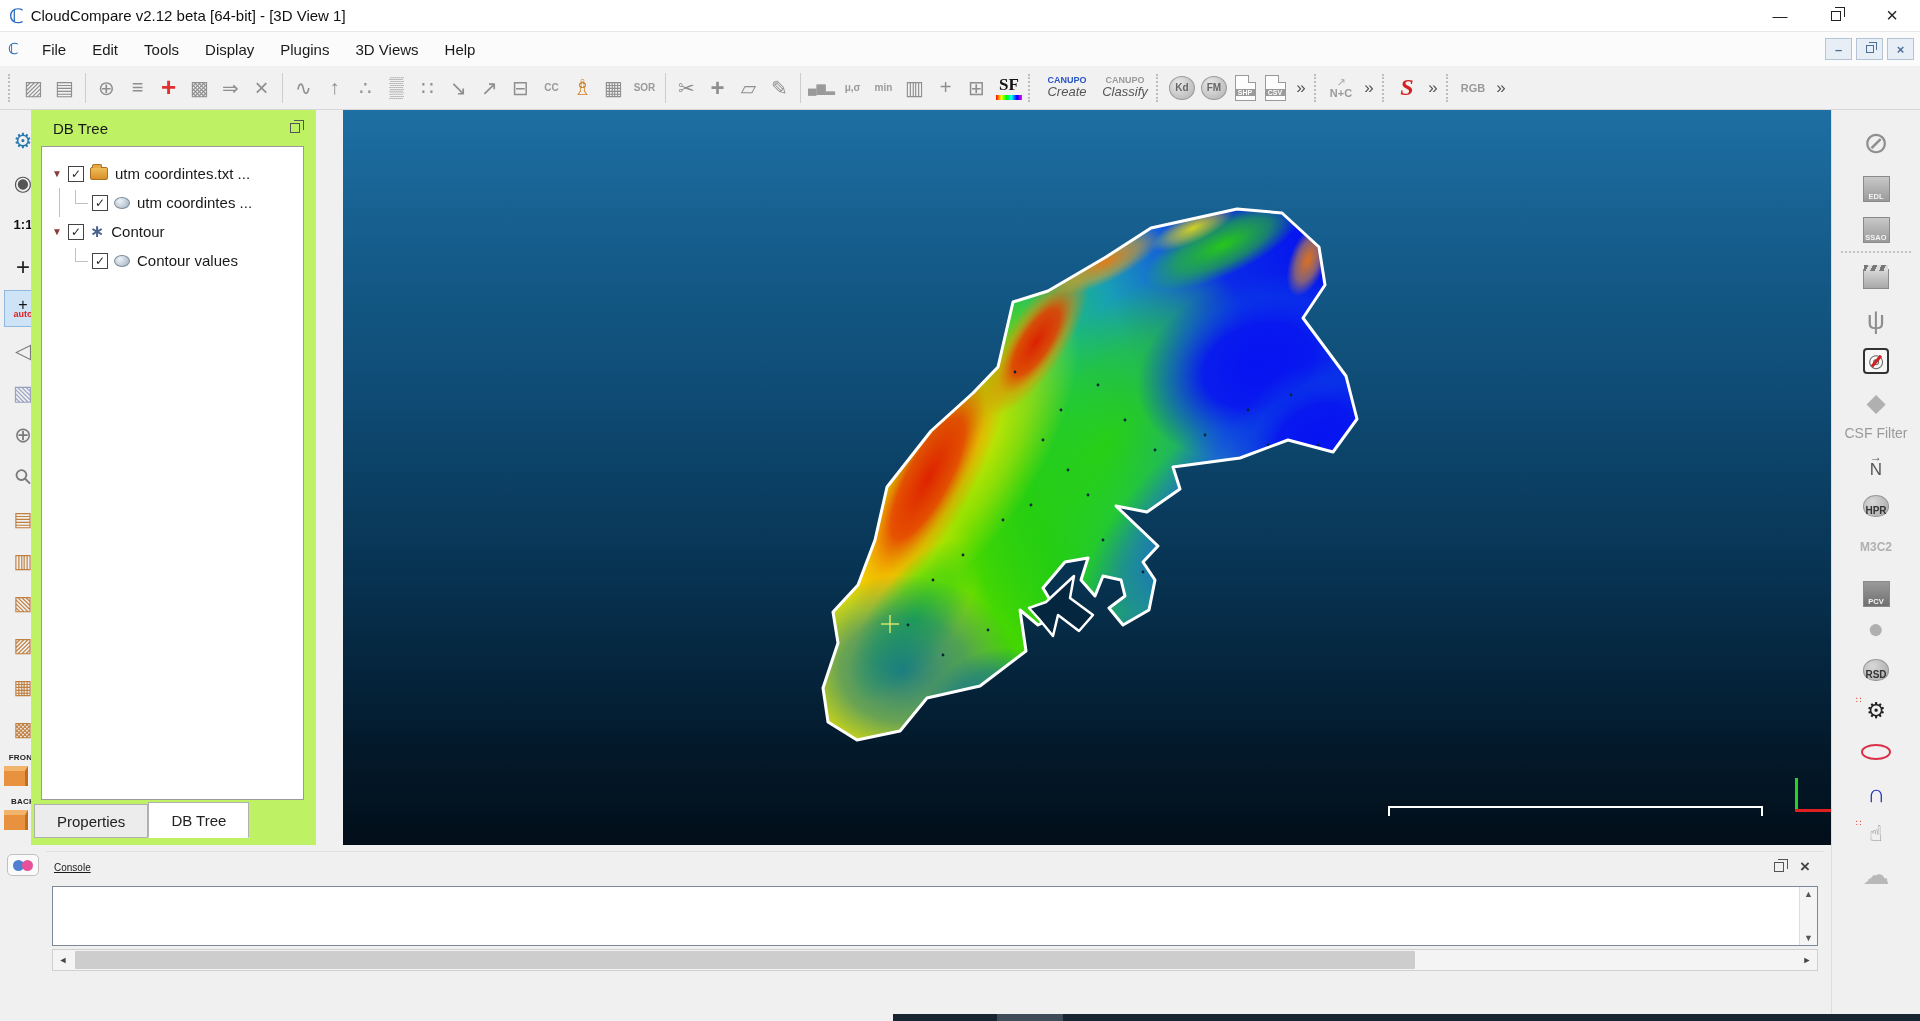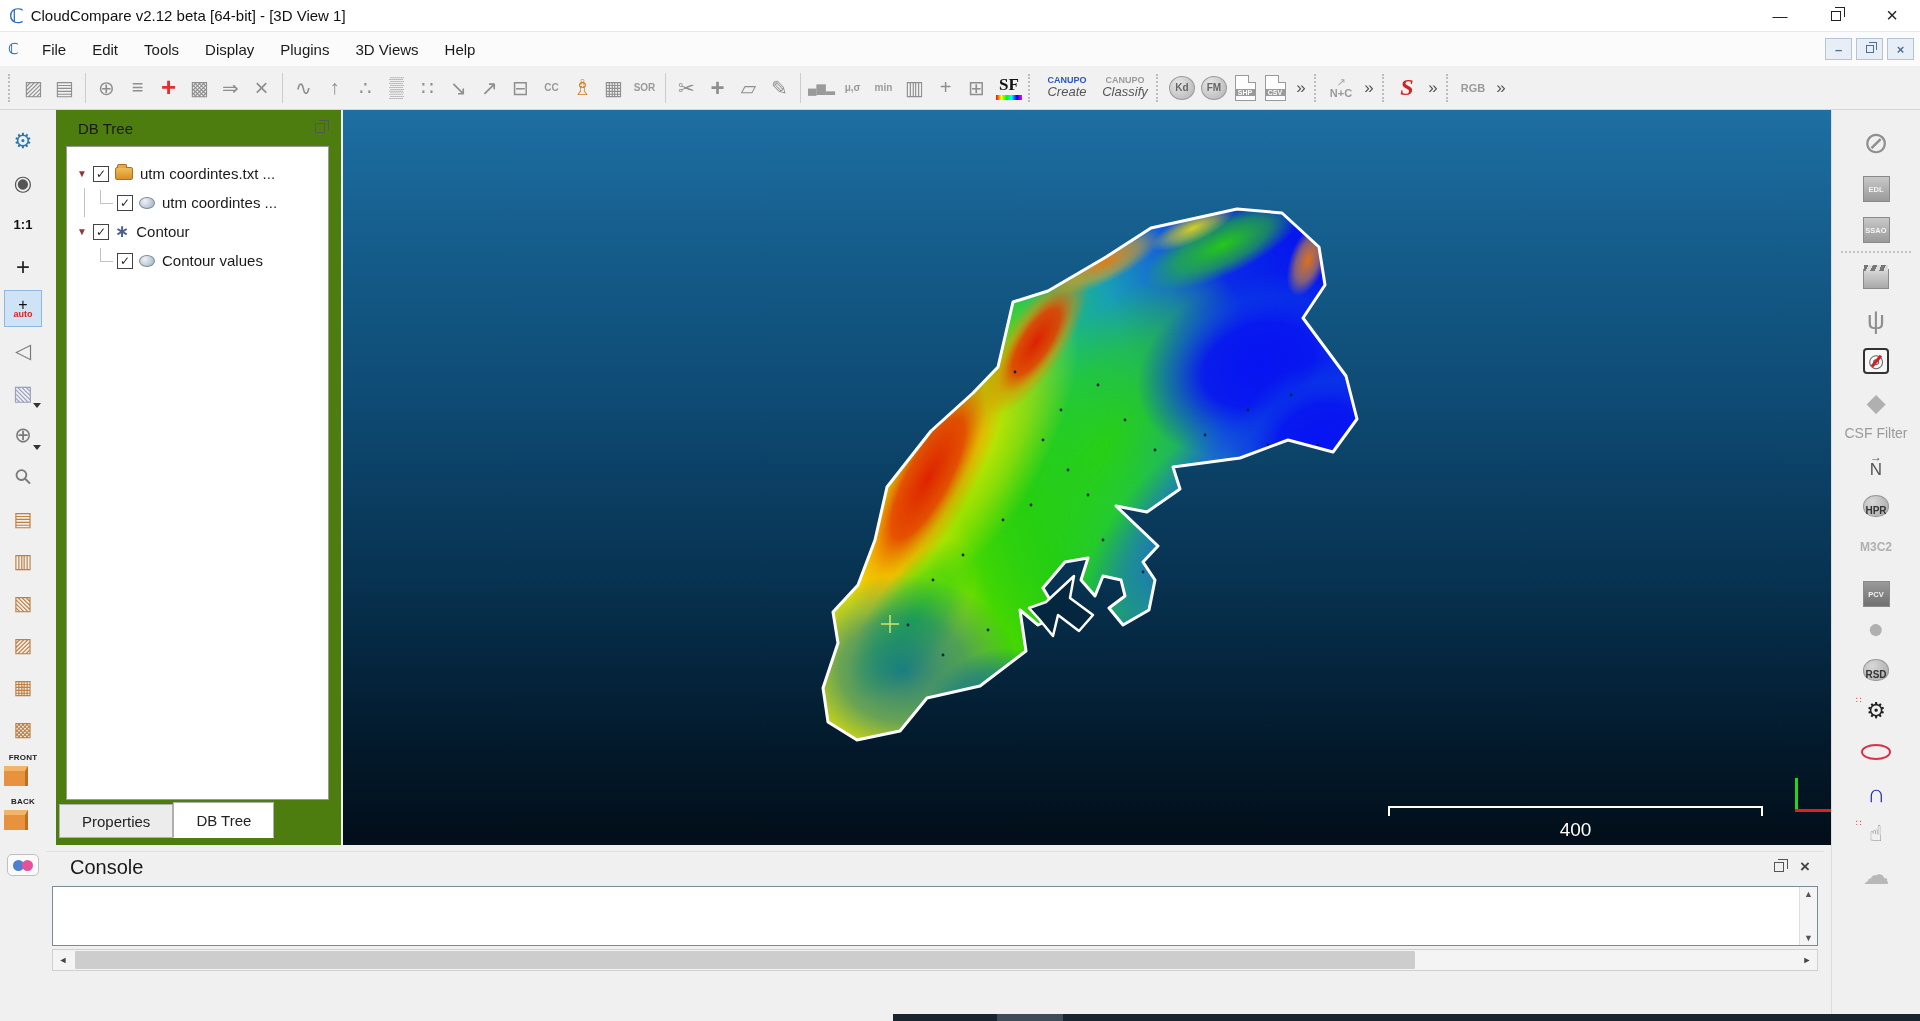--- a/index.html
+++ b/index.html
@@ -89,21 +89,21 @@
   .cube3d .body { width:24px; height:20px; background:#e8913e; border-top:5px solid #f2b36a;
     border-right:3px solid #c06f20; margin-top:8px; }
   .cube3d .lbl { position:absolute; top:1px; left:0; width:100%; text-align:center; font-size:8px;
     font-weight:bold; color:#222; letter-spacing:.2px; }
   .stereo { width:32px; height:22px; background:#fafafa; border:1px solid #c0c0c0; border-radius:5px;
     display:flex; align-items:center; justify-content:center; gap:1px; flex:none; margin-top:14px; }
   .stereo .d1 { width:11px; height:11px; border-radius:50%; background:#4e7fd0; }
   .stereo .d2 { width:11px; height:11px; border-radius:50%; background:#e8509a; margin-left:-3px; }
 
   
-  #dbpanel { position:absolute; left:56px; top:110px; width:285px; height:735px; background:#4d7c0f; }
+  #dbpanel { position:absolute; left:31px; top:110px; width:285px; height:735px; background:#bef264; }
   #dbpanel .phead { position:absolute; left:0; top:4px; width:100%; height:28px; display:flex; align-items:center; }
   #dbpanel .phead .t { font-size:15px; margin-left:22px; color:#1a1a1a; }
   .float-ic { width:10px; height:10px; border:1.5px solid #555; position:relative; }
   .float-ic::before { content:""; position:absolute; top:-4.5px; left:3px; width:9px; height:9px;
     border:1.5px solid #555; border-left:none; border-bottom:none; }
   #dbpanel .phead .float-ic { margin-left:auto; margin-right:16px; }
   #treebox { position:absolute; left:10px; top:36px; width:263px; height:654px; background:#ffffff;
     border:1px solid #9a9a9a; padding-top:12px; }
   .trow { height:29px; display:flex; align-items:center; font-size:15px; padding-left:10px; }
   .expander { width:16px; font-size:10px; color:#8b3a3a; flex:none; }
@@ -138,21 +138,21 @@
   #axis-y { position:absolute; left:1452px; top:668px; width:3px; height:31px; background:#24d424; }
   #axis-x { position:absolute; left:1452px; top:699px; width:37px; height:3px; background:#e02020; }
 
   
   #rightcol { position:absolute; left:1831px; top:110px; width:89px; height:911px; background:#f0f0f0;
     border-left:1px solid #ddd; display:flex; flex-direction:column; align-items:center; padding-top:14px; }
   .ricon { width:44px; height:36px; display:flex; align-items:center; justify-content:center;
     font-size:25px; color:#8f8f8f; margin-bottom:5px; flex:none; position:relative; }
   .rsep { width:70px; border-top:2px dotted #c4c4c4; margin:4px 0 8px; flex:none; }
   .greybox { width:27px; height:26px; background:linear-gradient(#c8c8c8,#9a9a9a); border:1px solid #8a8a8a;
-    display:flex; align-items:center; justify-content:center;margin-top:12px; }
+    display:flex; align-items:flex-end; justify-content:center;margin-top:12px; }
   .greybox span { font-size:7.5px; font-weight:bold; color:#f4f4f4; }
   .clapper { width:26px; height:20px; background:linear-gradient(#d8d8d8,#a8a8a8); border:1px solid #8a8a8a; position:relative; }
   .clapper::before { content:""; position:absolute; top:-5px; left:0; width:100%; height:6px;
     background:repeating-linear-gradient(115deg,#777 0 4px,#ddd 4px 8px); }
   .blob { width:26px; height:22px; border-radius:50% 50% 45% 45%;
     background:radial-gradient(circle at 35% 30%,#d8d8d8,#a8a8a8); border:1px solid #999;
     display:flex; align-items:flex-end; justify-content:center; }
   .blob span { font-size:10px; font-weight:bold; color:#333; }
   .m3c2 { font-size:12px; font-weight:bold; color:#b0b0b0; }
   .csf-label { font-size:14px; color:#9a9a9a; margin-bottom:6px; flex:none; }
@@ -162,21 +162,21 @@
   .redellipse { width:30px; height:16px; border:2px solid #d83048; border-radius:50%; }
   .gdots { position:absolute; left:2px; top:2px; font-size:9px; color:#e04830; letter-spacing:1px; }
   .compassbox { width:26px; height:26px; border:2px solid #333; border-radius:4px; background:#f8f8f8;
     display:flex; align-items:center; justify-content:center; position:relative; }
   .compassbox .c { font-size:18px; color:#666; }
   .compassbox .needle { position:absolute; width:2.5px; height:14px; background:#d02020; transform:rotate(40deg); }
 
   
   #console-head { position:absolute; left:46px; top:851px; width:1778px; height:31px; background:#f0f0f0;
     display:flex; align-items:center; border-top:1px solid #e0e0e0; }
-  #console-head .t { font-size:20px; margin-left:24px; }
+  #console-head .t { font-size:10px; margin-left:8px;text-decoration:underline; }
   #console-head .icons { margin-left:auto; display:flex; align-items:center; gap:16px; margin-right:14px; }
   #console-head .x { font-size:17px; color:#444; font-weight:bold; }
   #console-box { position:absolute; left:52px; top:886px; width:1766px; height:60px; background:#fff;
     border:1px solid #7a8a9a; }
   #console-box .msg { font-size:14.5px; color:#111; padding:10px 12px; white-space:nowrap; }
   #vscroll { position:absolute; right:0; top:0; width:18px; height:100%; background:#f4f4f4;
     border-left:1px solid #ddd; display:flex; flex-direction:column; justify-content:space-between; align-items:center; }
   #vscroll span { font-size:9px; color:#555; padding:2px 0; }
   #hscroll { position:absolute; left:52px; top:949px; width:1766px; height:22px; background:#f4f4f4;
     border:1px solid #d0d0d0; display:flex; align-items:center; }
@@ -482,21 +482,20 @@
     <polygon points="703,492 731,466 727,488 750,505 736,521 715,505 710,526 696,509 686,498" fill="#04263f" stroke="#ffffff" stroke-width="2.5" stroke-linejoin="round"></polygon>
     <g stroke="#d4e468" stroke-width="1.5">
       <line x1="538" y1="514" x2="556" y2="514"></line>
         <line x1="547" y1="505" x2="547" y2="523"></line>
     </g>
   </svg>
   <div id="scalebar">
     <div class="bar">
         <i></i>
       </div>
-    <div class="lbl">400</div>
   </div>
   <div id="axis-y"></div>
   <div id="axis-x"></div>
 </div>
 
 <div id="rightcol">
   <span class="ricon" style="font-size:30px">⊘</span>
   <div class="ricon">
       <span class="greybox">
         <span>EDL</span>

